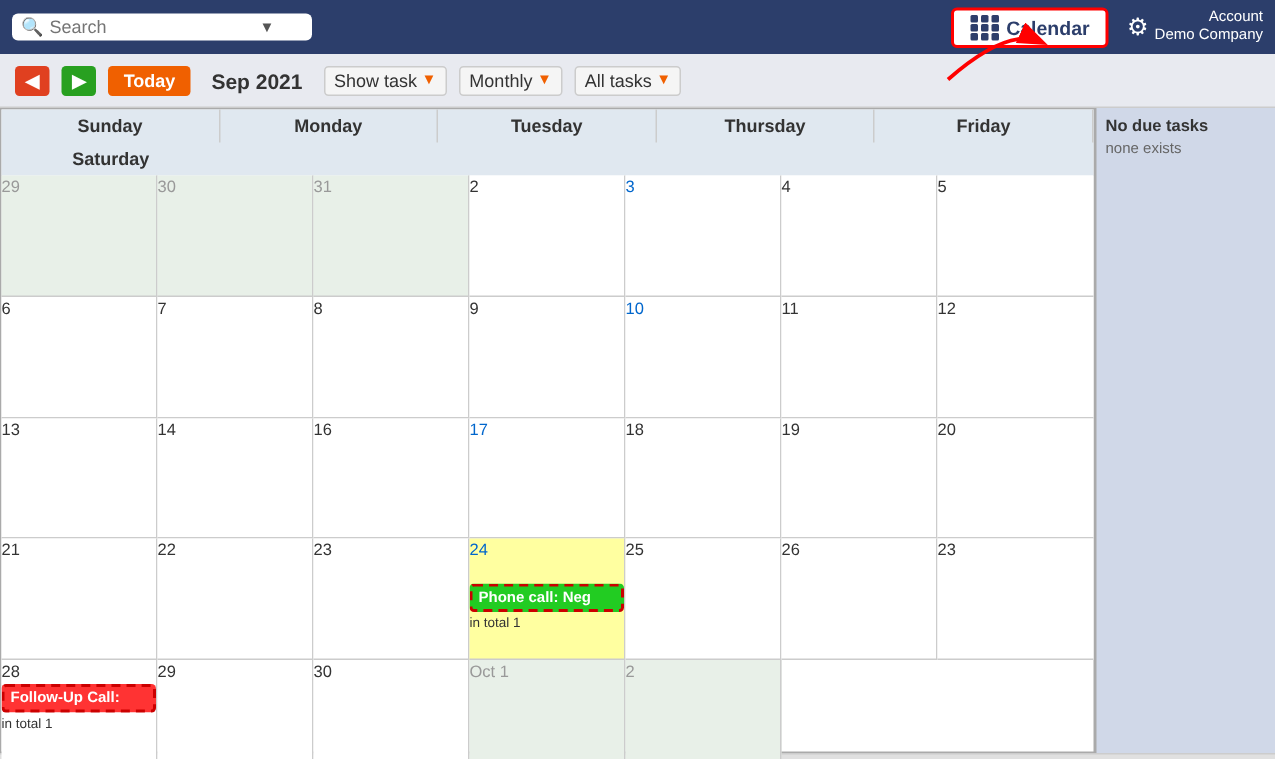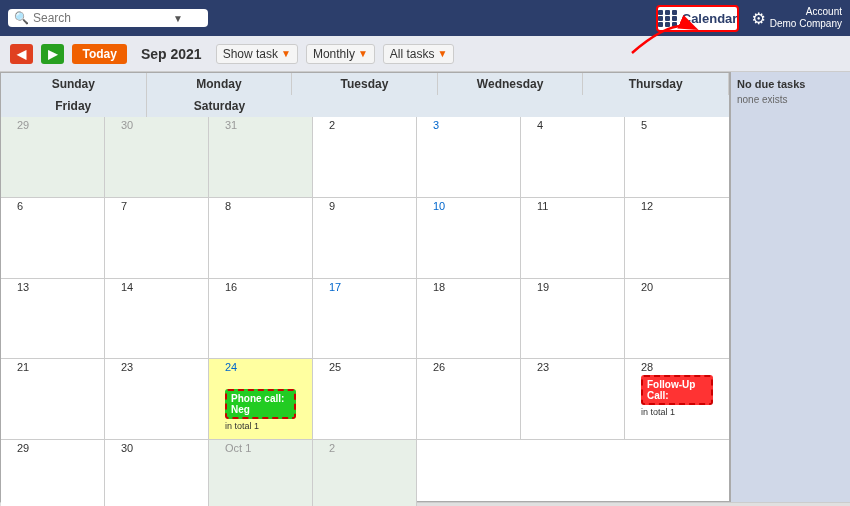--- a/index.html
+++ b/index.html
@@ -3,42 +3,42 @@
   <meta charset="utf-8">
   <style>
     * { box-sizing: border-box; margin: 0; padding: 0; }
     body { font-family: Arial, sans-serif; background: #c8d0e0; width: 850px; height: 506px; overflow: hidden; }
 
     
     .topbar { background: #2c3e6b; display: flex; align-items: center; justify-content: space-between; padding: 4px 8px; height: 36px; }
     .search-box { display: flex; align-items: center; background: white; border-radius: 4px; padding: 2px 6px; width: 200px; }
     .search-box input { border: none; outline: none; font-size: 12px; width: 160px; }
     .top-right { display: flex; align-items: center; gap: 12px; }
-    .calendar-btn { background: white; border: 2px solid red; border-radius: 4px; padding: 3px 0; display: flex; align-items: center; gap: 4px; cursor: pointer; font-size: 13px; font-weight: bold; color: #2c3e6b; }
+    .calendar-btn { background: white; border: 2px solid red; border-radius: 4px; padding: 3px 11px; display: flex; align-items: center; gap: 4px; cursor: pointer; font-size: 13px; font-weight: bold; color: #2c3e6b; }
     .account-info { color: white; font-size: 11px; text-align: right; cursor: pointer; display: flex; align-items: center; gap: 4px; }
     .gear-icon { color: white; font-size: 16px; }
 
     
     .toolbar { background: #e8eaf0; display: flex; align-items: center; padding: 6px 10px; gap: 8px; height: 36px; border-bottom: 1px solid #ccc; }
     .nav-btn { border: none; border-radius: 3px; padding: 3px 7px; cursor: pointer; font-size: 12px; font-weight: bold; }
     .nav-prev { background: #e04020; color: white; }
     .nav-next { background: #28a020; color: white; }
     .today-btn { background: #f06000; color: white; border: none; border-radius: 3px; padding: 3px 10px; cursor: pointer; font-size: 12px; font-weight: bold; }
     .month-title { font-size: 14px; font-weight: bold; color: #333; margin: 0 6px; }
     .dropdown-ctrl { display: flex; align-items: center; gap: 3px; font-size: 12px; color: #333; cursor: pointer; background: #f5f5f5; border: 1px solid #ccc; border-radius: 3px; padding: 2px 6px; }
     .dropdown-arrow { color: #f06000; font-size: 10px; }
 
     
     .calendar-container { display: flex; background: #d0d8e8; height: 430px; }
     .calendar-main { flex: 1; background: white; border: 1px solid #aaa; }
     .calendar-header { display: grid; grid-template-columns: repeat(5, 1fr); background: #e0e8f0; }
     .cal-header-cell { text-align: center; font-size: 12px; font-weight: bold; color: #333; padding: 4px 0; border-right: 1px solid #ccc; }
     .cal-header-cell:last-child { border-right: none; }
     .calendar-grid { display: grid; grid-template-columns: repeat(7, 1fr); grid-template-rows: repeat(5, 1fr); height: calc(430px - 26px); }
-    .cal-cell { border-right: 1px solid #ccc; border-bottom: 1px solid #ccc; padding: 2px 16px; font-size: 11px; position: relative; background: white; min-height: 68px; }
+    .cal-cell { border-right: 1px solid #ccc; border-bottom: 1px solid #ccc; padding: 2px 0; font-size: 11px; position: relative; background: white; min-height: 68px; }
     .cal-cell:nth-child(7n) { border-right: none; }
     .cal-cell.other-month { background: #e8f0e8; color: #999; }
     .day-number { font-size: 11px; color: #333; text-align: right; }
     .day-number.friday { color: #0066cc; }
     .day-number.other { color: #999; }
 
     
     .sidebar { width: 120px; background: #d0d8e8; border-left: 1px solid #aaa; padding: 6px; }
     .sidebar-title { font-size: 11px; font-weight: bold; color: #333; margin-bottom: 4px; }
     .sidebar-text { font-size: 10px; color: #666; }
@@ -117,21 +117,20 @@
   </svg>
 </div>
 
 <div class="calendar-container">
   <div class="calendar-main">
 
     <div class="calendar-header">
       <div class="cal-header-cell">Sunday</div>
       <div class="cal-header-cell">Monday</div>
       <div class="cal-header-cell">Tuesday</div>
-      <div class="cal-header-cell">Wednesday</div>
       <div class="cal-header-cell">Thursday</div>
       <div class="cal-header-cell">Friday</div>
       <div class="cal-header-cell">Saturday</div>
     </div>
 
     <div class="calendar-grid">
 
       <div class="cal-cell other-month"><span class="day-number other">29</span></div>
       <div class="cal-cell other-month"><span class="day-number other">30</span></div>
       <div class="cal-cell other-month"><span class="day-number other">31</span></div>
@@ -150,20 +149,21 @@
       <div class="cal-cell"><span class="day-number">12</span></div>
       <div class="cal-cell"><span class="day-number">13</span></div>
       <div class="cal-cell"><span class="day-number">14</span></div>
       <div class="cal-cell"><span class="day-number">16</span></div>
       <div class="cal-cell"><span class="day-number friday">17</span></div>
       <div class="cal-cell"><span class="day-number">18</span></div>
 
       <div class="cal-cell"><span class="day-number">19</span></div>
       <div class="cal-cell"><span class="day-number">20</span></div>
       <div class="cal-cell"><span class="day-number">21</span></div>
+      <div class="cal-cell"><span class="day-number">22</span></div>
       <div class="cal-cell"><span class="day-number">23</span></div>
       <div class="cal-cell cell-yellow">
         <span class="day-number friday">24</span>
         <div class="event-phone">Phone call: Neg</div>
         <div class="in-total">in total 1</div>
       </div>
       <div class="cal-cell"><span class="day-number">25</span></div>
 
       <div class="cal-cell"><span class="day-number">26</span></div>
       <div class="cal-cell"><span class="day-number">23</span></div>

